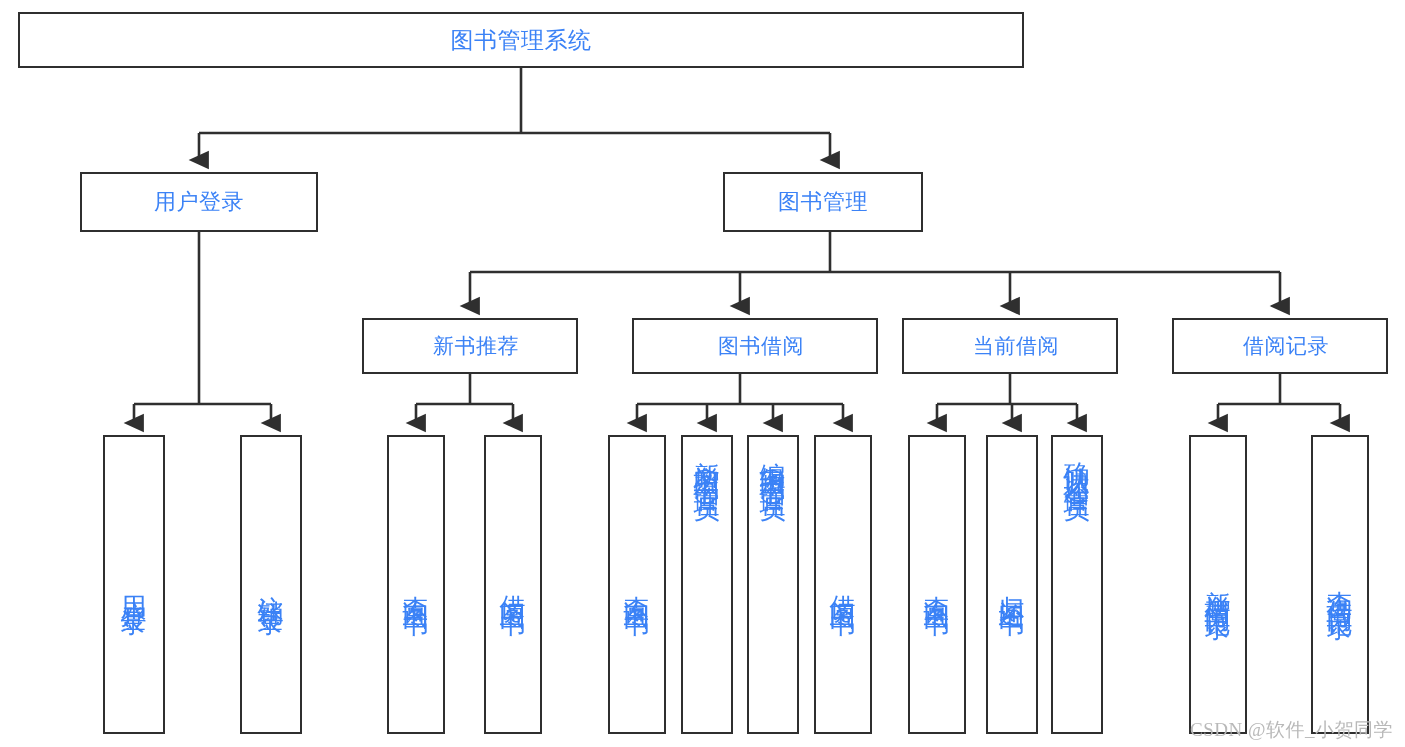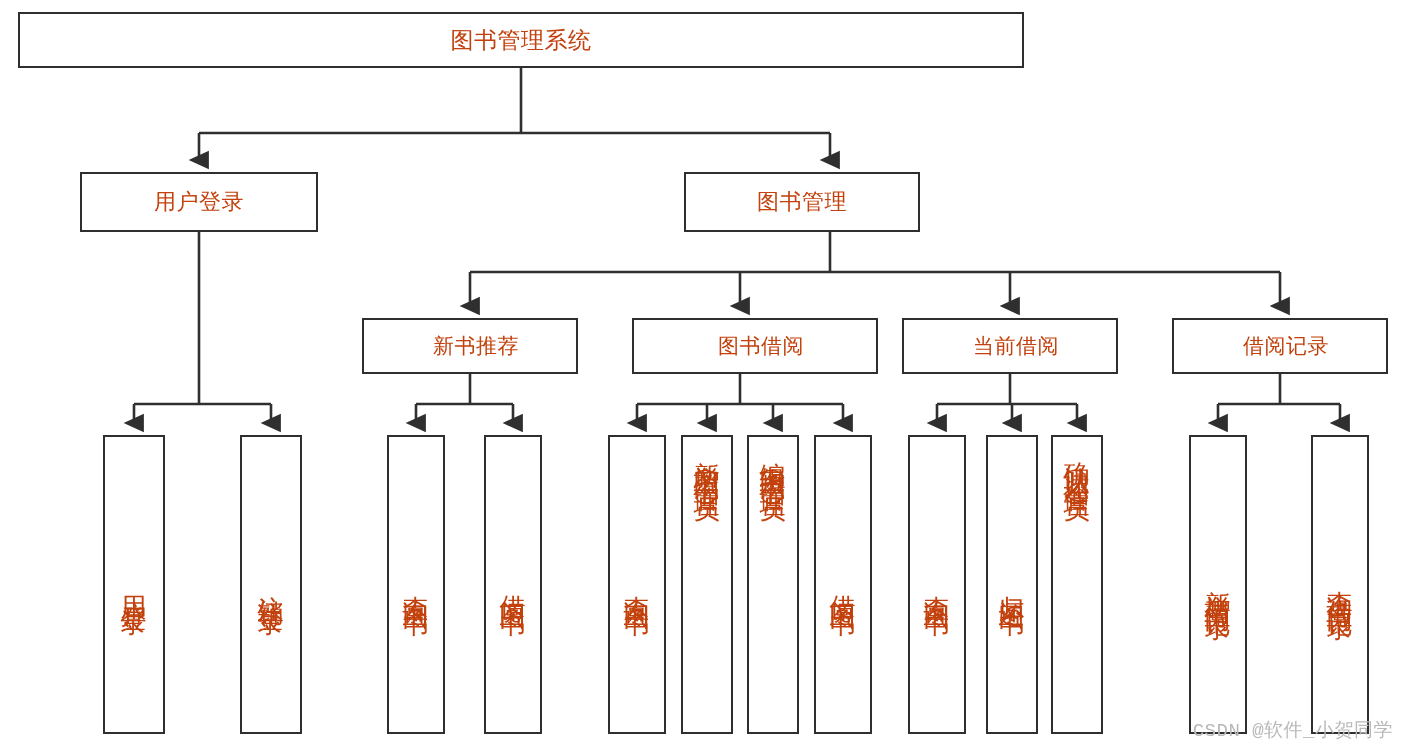--- a/index.html
+++ b/index.html
@@ -27,21 +27,21 @@
     pointer-events: none;
   }
   .node {
     position: absolute;
     box-sizing: border-box;
     background: #ffffff;
     border: 2.5px solid #2f2f2f;
     display: flex;
     align-items: center;
     justify-content: center;
-    color: #c2410c;
+    color: #3b82f6;
     z-index: 2;
   }
   .node-label {
     display: block;
     text-align: center;
     line-height: 1.08;
     letter-spacing: 0.5px;
     white-space: nowrap;
   }
   
@@ -55,21 +55,21 @@
     font-size: 23px;
   }
   
   .node.level2 {
     height: 60px;
   }
   .node.level2 .node-label {
     font-size: 22px;
   }
   .node.n-user-login   { left: 80px;  top: 172px; width: 238px; }
-  .node.n-book-manage  { left: 684px; top: 172px; width: 236px; }
+  .node.n-book-manage  { left: 723px; top: 172px; width: 200px; }
   
   .node.level3 {
     top: 318px;
     height: 56px;
   }
   .node.level3 .node-label {
     font-size: 21px;
     margin-left: 12px;
   }
   .node.n-new-book  { left: 362px;  width: 216px; }
@@ -115,21 +115,21 @@
   
   #watermark {
     position: absolute;
     right: 12px;
     bottom: 4px;
     font-size: 19px;
     color: #b9b9b9;
     letter-spacing: 0.5px;
     z-index: 5;
     white-space: nowrap;
-    font-family: Liberation Mono, monospace;
+    font-family: Liberation Serif, serif;
   }
 </style>
 </head>
 <body>
 
 <div id="diagram-root">
 
   <svg id="edge-layer" viewBox="0 0 1405 747" width="1405" height="747" xmlns="http://www.w3.org/2000/svg">
     <defs>
       <marker id="arrowhead" markerWidth="9" markerHeight="9" refX="4.2" refY="4.4" orient="auto" markerUnits="strokeWidth">

